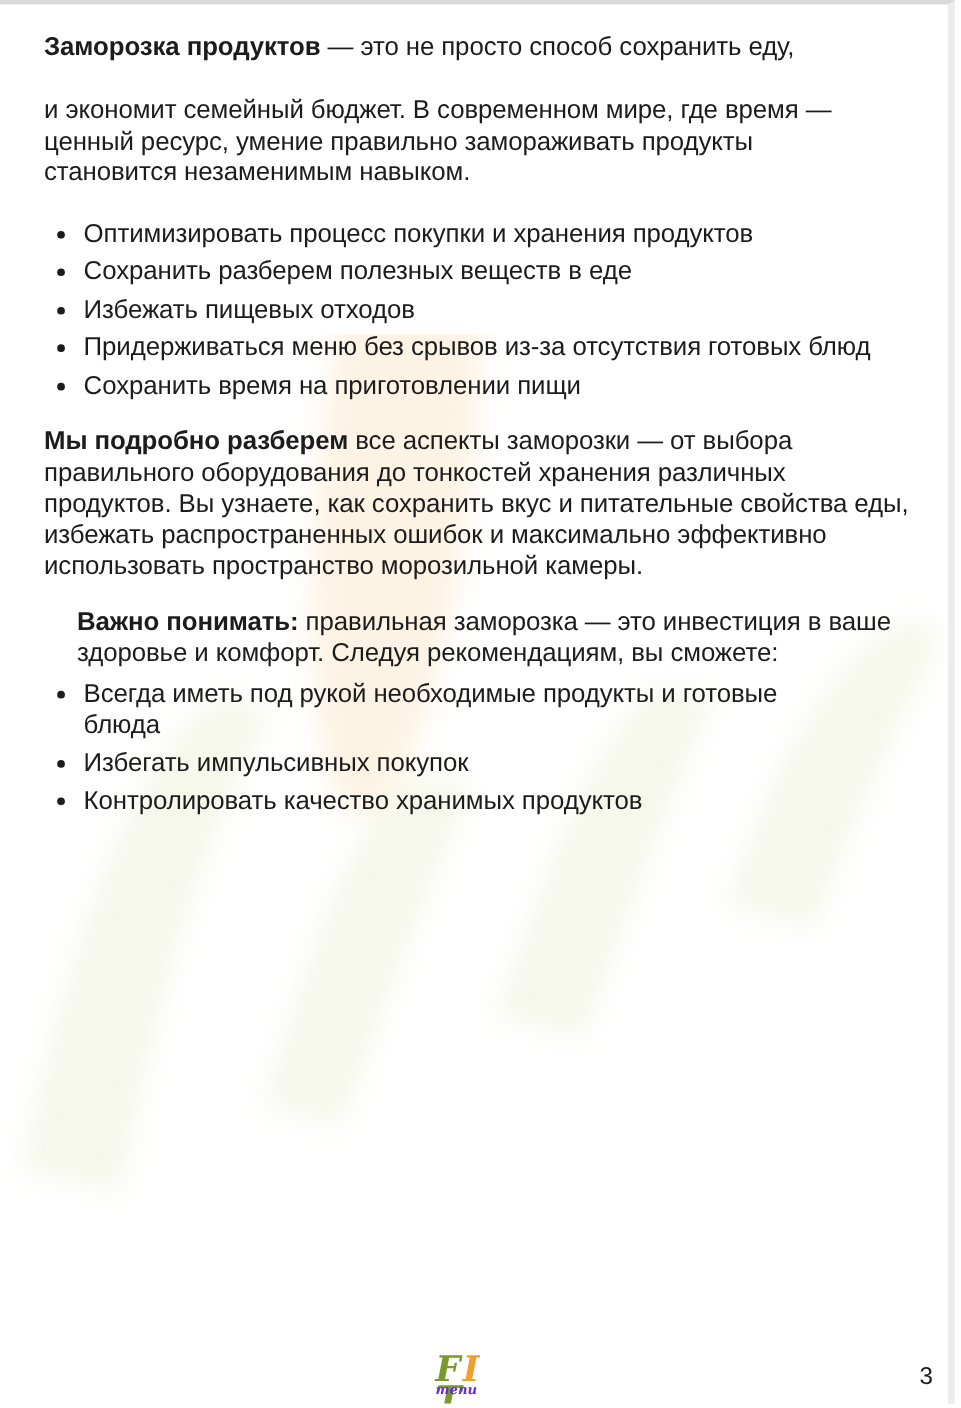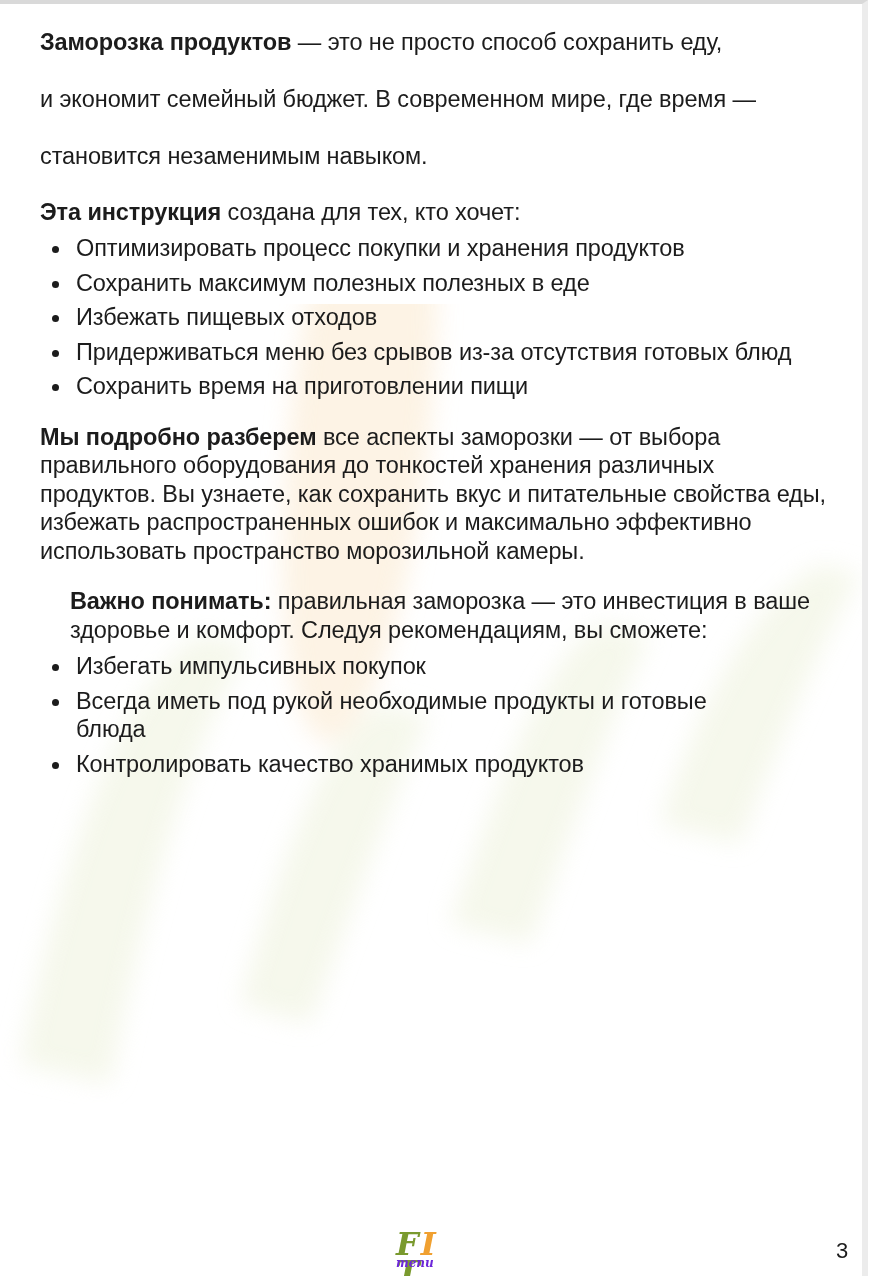--- a/index.html
+++ b/index.html
@@ -139,47 +139,44 @@
       <path d="M680 520 C 720 400, 770 300, 840 260 L 880 270 C 830 360, 790 460, 760 540 Z" fill="#eef2dc"></path>
     </g>
   </svg>
 
   <div class="content">
 
     <p class="p1">
       <b>Заморозка продуктов</b><span> — это не просто способ сохранить еду,</span><br>
       <br>
       <span>и экономит семейный бюджет. В современном мире, где время —</span><br>
-      <br>
+      <span>ценный ресурс, умение правильно замораживать продукты</span><br>
       <span>становится незаменимым навыком.</span>
     </p>
 
-    <p class="p2">
-      <b>Эта инструкция</b><span> создана для тех, кто хочет:</span>
-    </p>
 
     <ul class="bullets list1">
       <li>Оптимизировать процесс покупки и хранения продуктов</li>
-      <li>Сохранить максимум полезных полезных в еде</li>
+      <li>Сохранить разберем полезных веществ в еде</li>
       <li>Избежать пищевых отходов</li>
       <li style="padding-right:40px;">Придерживаться меню без срывов из-за отсутствия готовых блюд</li>
       <li>Сохранить время на приготовлении пищи</li>
     </ul>
 
     <p class="p3" style="width:795px;">
       <b>Мы подробно разберем</b><span> все аспекты заморозки — от выбора правильного оборудования до тонкостей хранения различных продуктов. Вы узнаете, как сохранить вкус и питательные свойства еды, избежать распространенных ошибок и максимально эффективно использовать пространство морозильной камеры.</span>
     </p>
 
     <p class="p4" style="width:790px;margin-left:30px;">
       <b>Важно понимать:</b><span> правильная заморозка — это инвестиция в ваше здоровье и комфорт. Следуя рекомендациям, вы сможете:</span>
     </p>
 
     <ul class="bullets list2">
+      <li style="padding-right:60px;">Всегда иметь под рукой необходимые продукты и готовые блюда</li>
       <li>Избегать импульсивных покупок</li>
-      <li style="padding-right:60px;">Всегда иметь под рукой необходимые продукты и готовые блюда</li>
       <li>Контролировать качество хранимых продуктов</li>
     </ul>
 
   </div>
 
   <div class="footer-logo">
     <div class="logo-fit">
       <span>F</span><span class="carrot">I</span><span>T</span>
     </div>
     <div class="logo-menu">menu</div>

